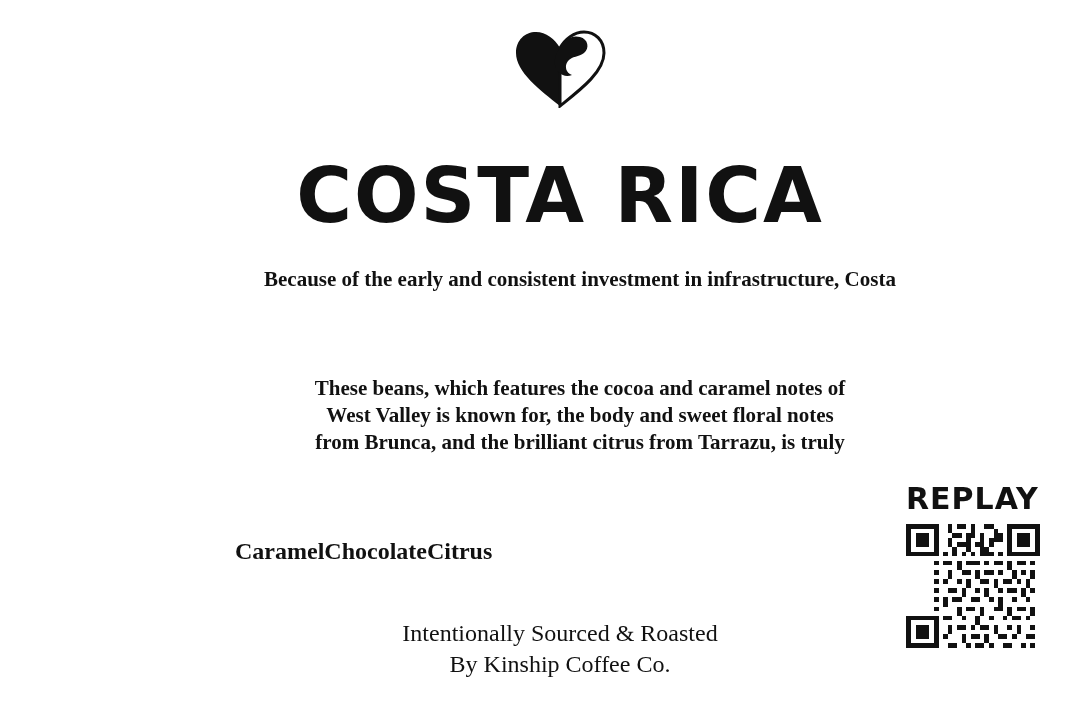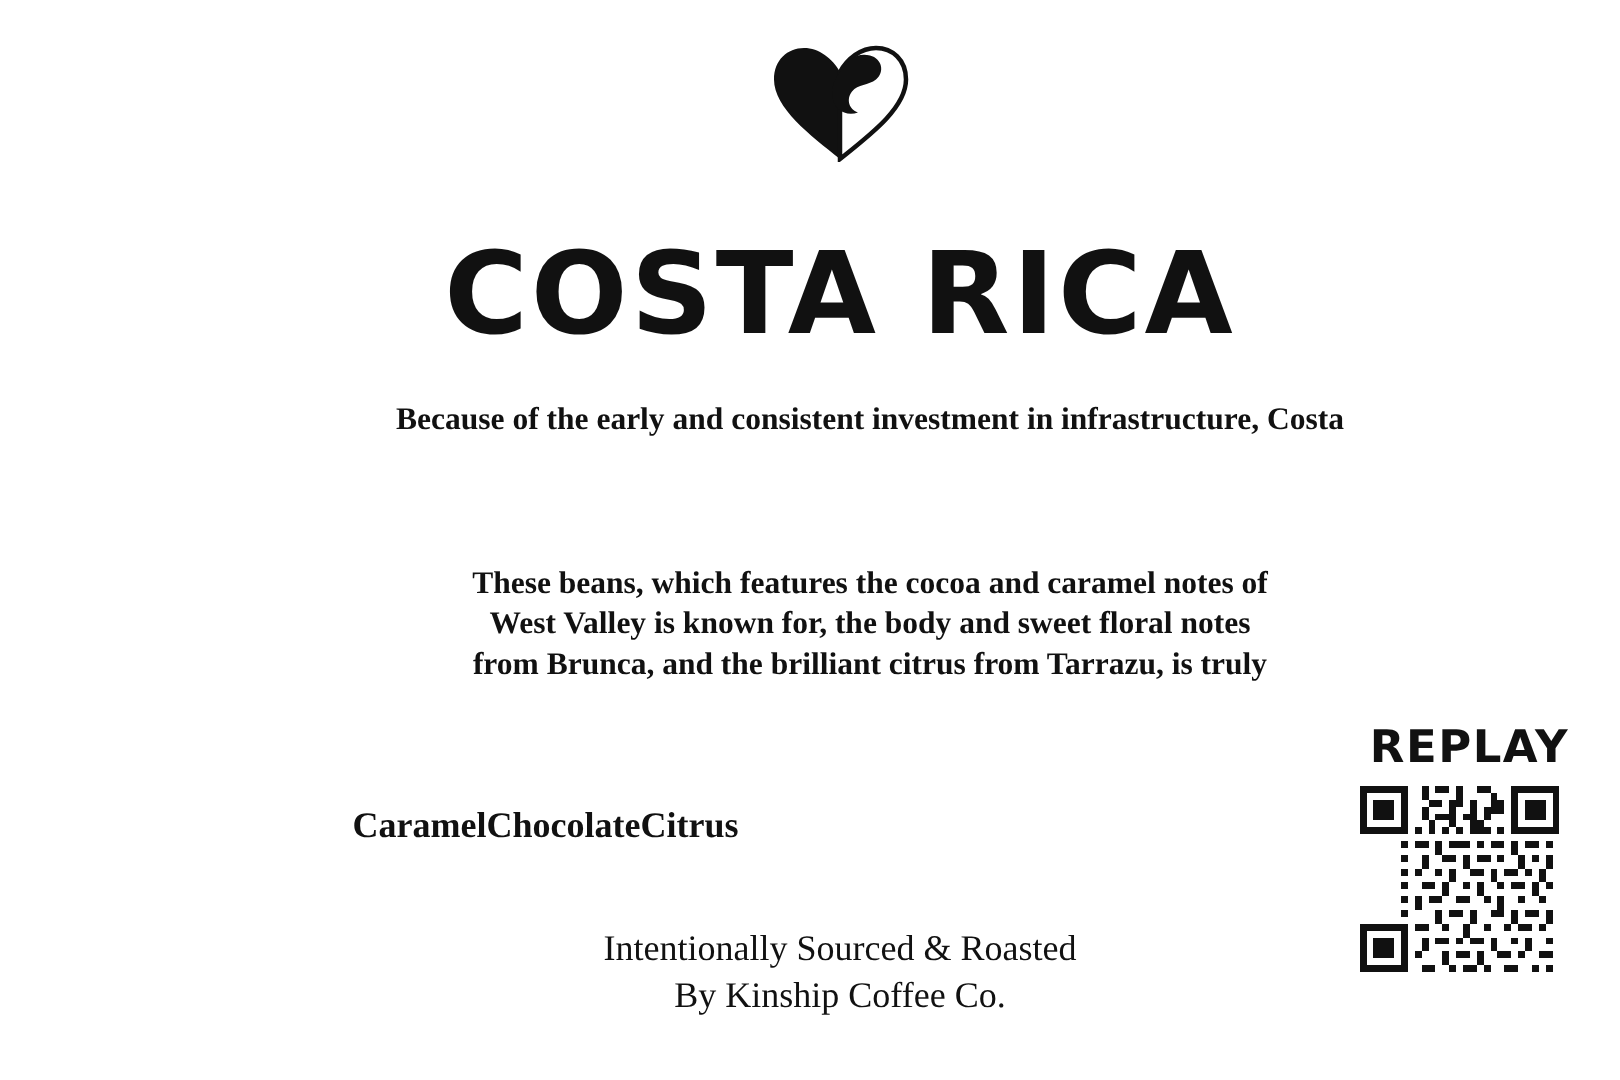--- a/index.html
+++ b/index.html
@@ -101,21 +101,21 @@
     top: 482px;
     left: 886px;
     width: 140px;
   }
   .replay-label {
     font-family: "DejaVu Sans", sans-serif;
     font-weight: 700;
     font-size: 30px;
     letter-spacing: 1px;
     color: #111111;
-    text-align: right;
+    text-align: left;
     line-height: 34px;
   }
   .qr {
     margin-top: 8px;
     width: 134px;
     height: 124px;
     display: block;
   }
 </style>
 </head>

